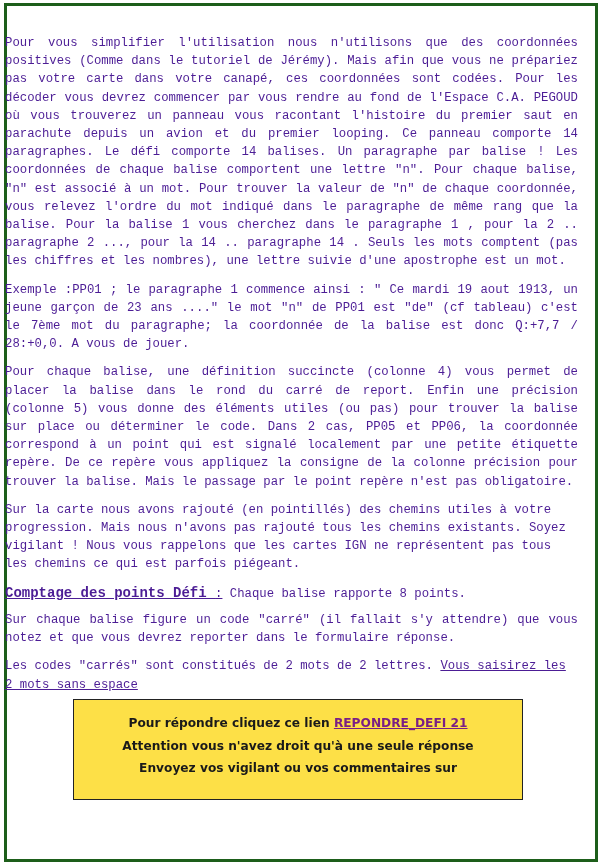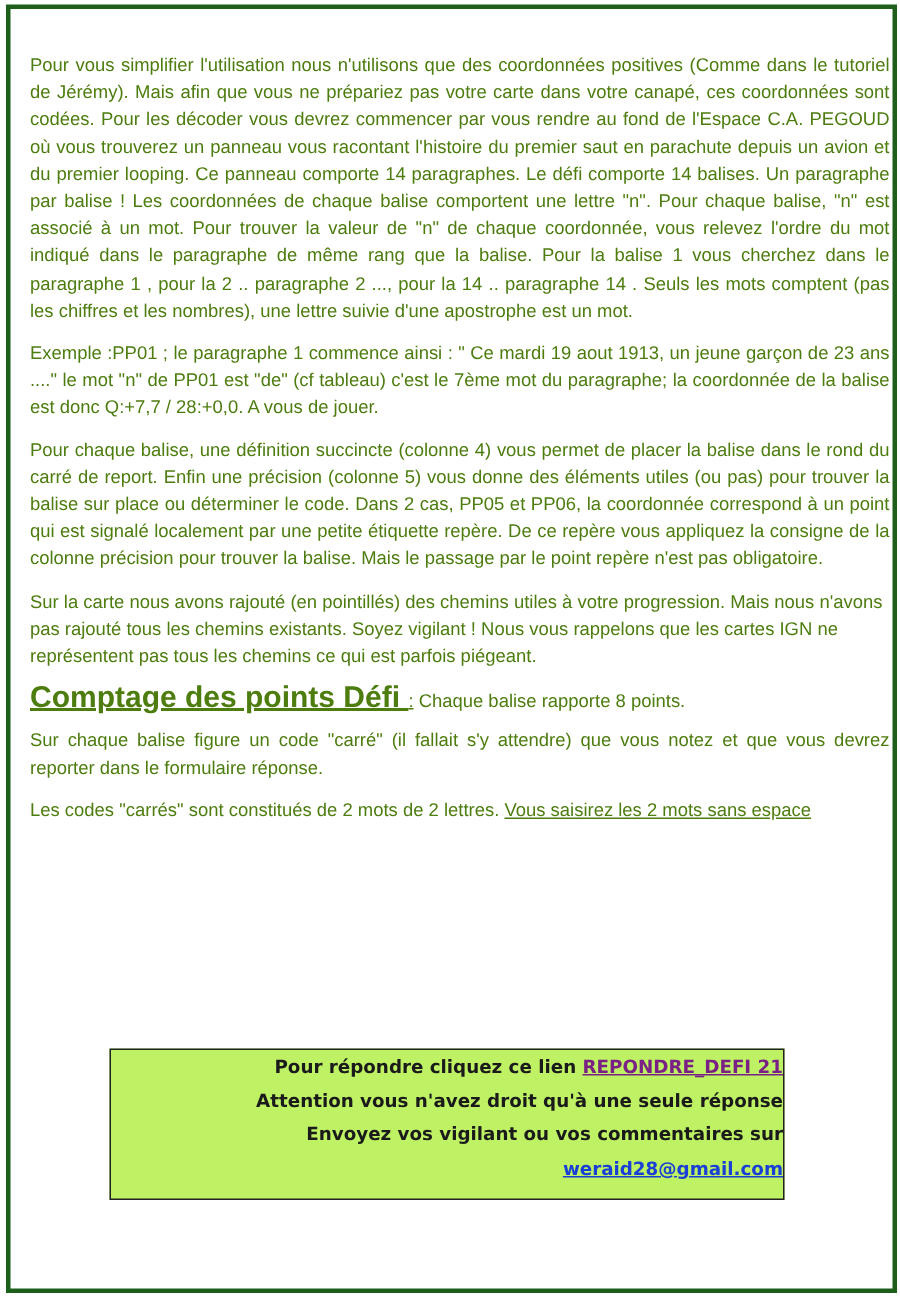--- a/index.html
+++ b/index.html
@@ -18,62 +18,62 @@
       left: 4px;
       top: 3px;
       width: 588px;
       height: 853px;
       border: 3px solid #1d5e1a;
       background: #ffffff;
       box-sizing: content-box;
     }
     .content {
       position: absolute;
-      left: 20px;
+      left: 5px;
       top: 34px;
       width: 573px;
-      font-family: Liberation Sans, sans-serif;
+      font-family: Liberation Mono, monospace;
       font-size: 12.3px;
       line-height: 18.2px;
-      color: #4d7c0f;
+      color: #4c1d95;
     }
     .content p {
       margin: 0 0 10px 0;
       text-align: justify;
     }
     .content p.left { text-align: left; }
     .lines p { margin: 0; }
     .lines { margin-bottom: 10px; }
     .heading {
       font-weight: bold;
       font-size: 12.3px;
       margin: 0 0 10px 0;
     }
     .score-title {
       font-weight: bold;
-      font-size: 20px;
+      font-size: 14px;
       text-decoration: underline;
     }
     .underline { text-decoration: underline; }
     .answer-box {
       position: absolute;
       left: 73px;
       top: 699px;
       width: 450px;
       height: 101px;
       border: 1px solid #222;
       border-right-width: 1px;
-      background: #bef264;
+      background: #fde047;
       font-family: "DejaVu Sans", sans-serif;
       font-weight: bold;
       font-size: 12.2px;
       color: #1a1a1a;
-      text-align: right;
+      text-align: center;
       box-sizing: border-box;
-      padding-top: 0;
+      padding-top: 12px;
       line-height: 22.5px;
     }
     .answer-box .row { white-space: nowrap; }
     .answer-link {
       color: #7a1f85;
       text-decoration: underline;
       cursor: pointer;
     }
     .mail-link {
       color: #1a3fd6;
@@ -99,16 +99,13 @@
     <span>Les codes "carrés" sont constitués de 2 mots de 2 lettres. </span><span class="underline">Vous saisirez les 2 mots sans espace</span>
   </p>
 </div>
 
 <div class="answer-box">
   <div class="row">
     <span>Pour répondre cliquez ce lien </span><a class="answer-link">REPONDRE_DEFI 21</a>
   </div>
   <div class="row">Attention vous n'avez droit qu'à une seule réponse</div>
   <div class="row">Envoyez vos vigilant ou vos commentaires sur</div>
-  <div class="row">
-    <a class="mail-link">weraid28@gmail.com</a>
-  </div>
 </div>
 
 </body></html>

